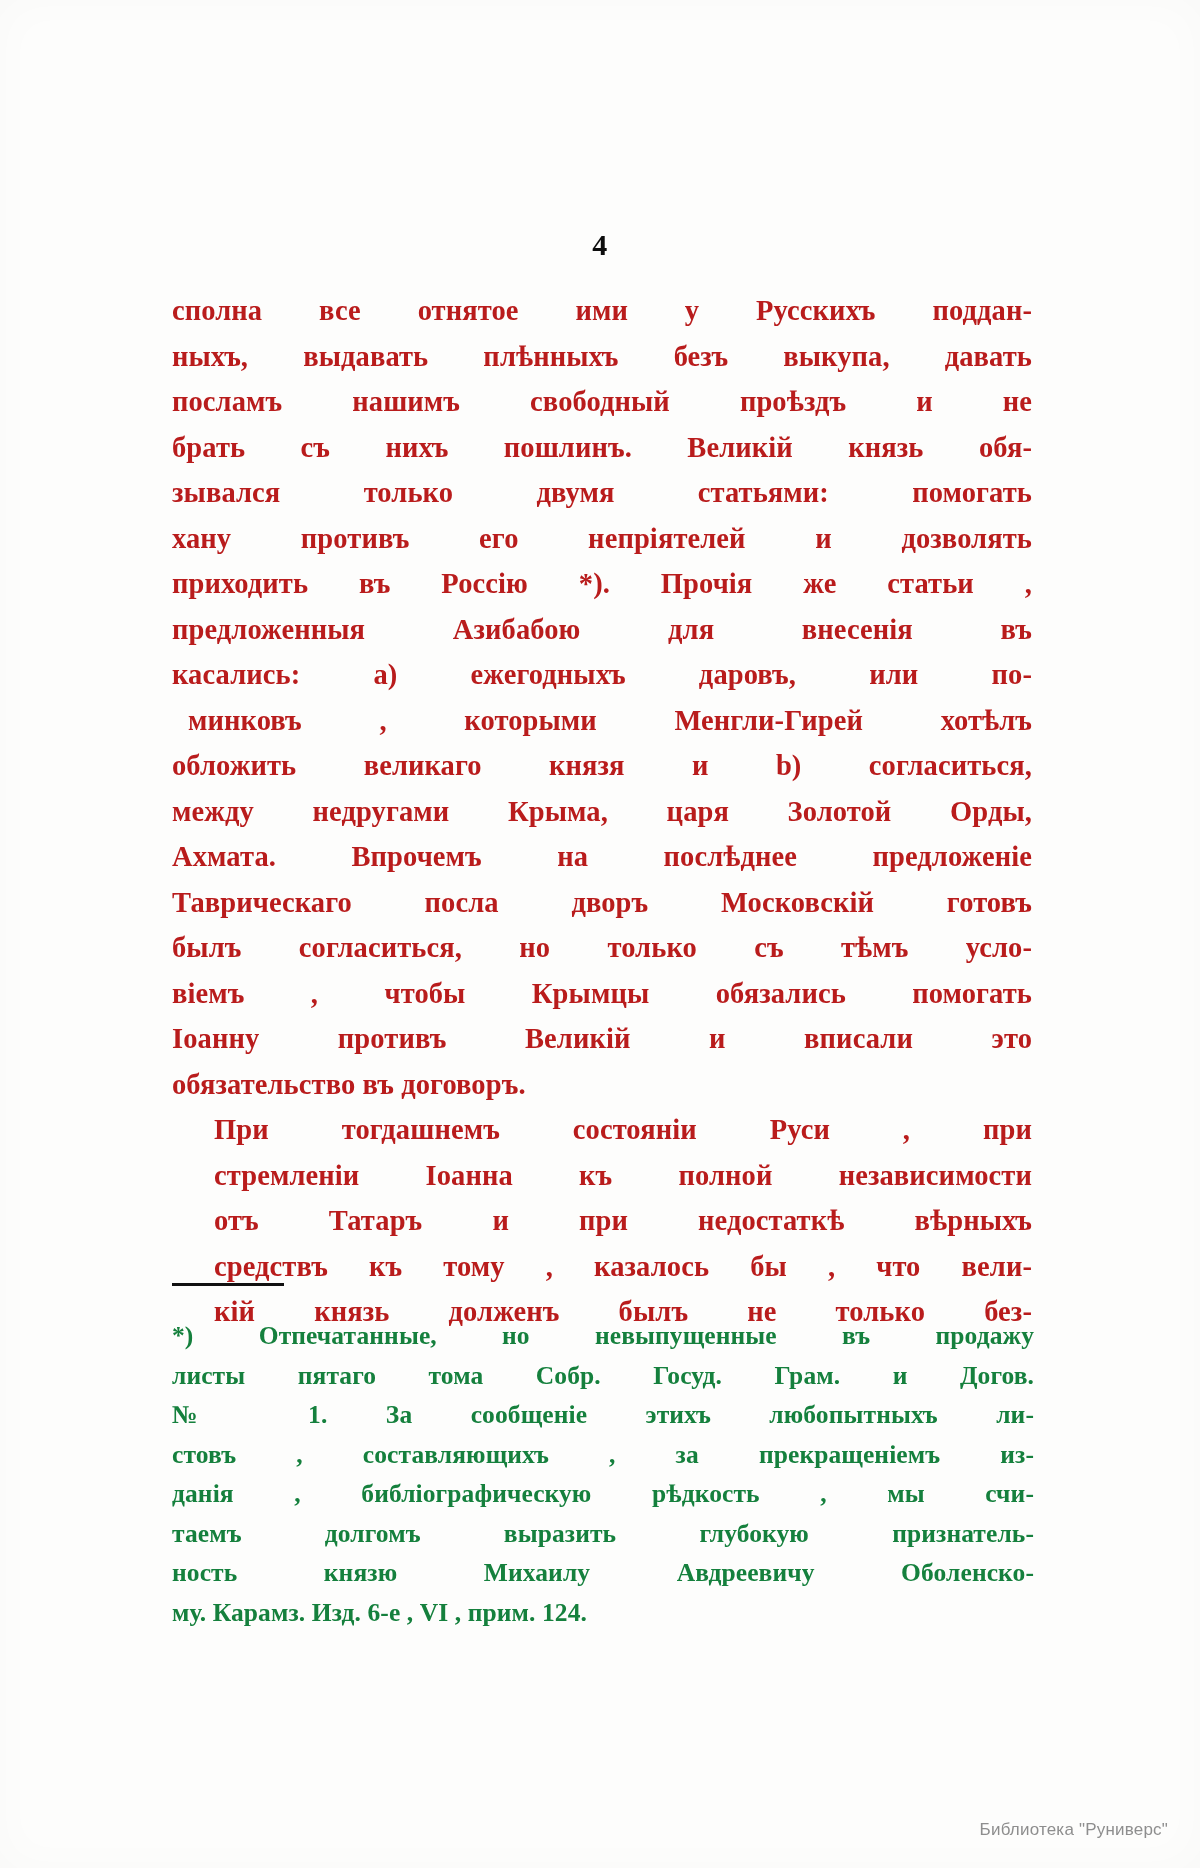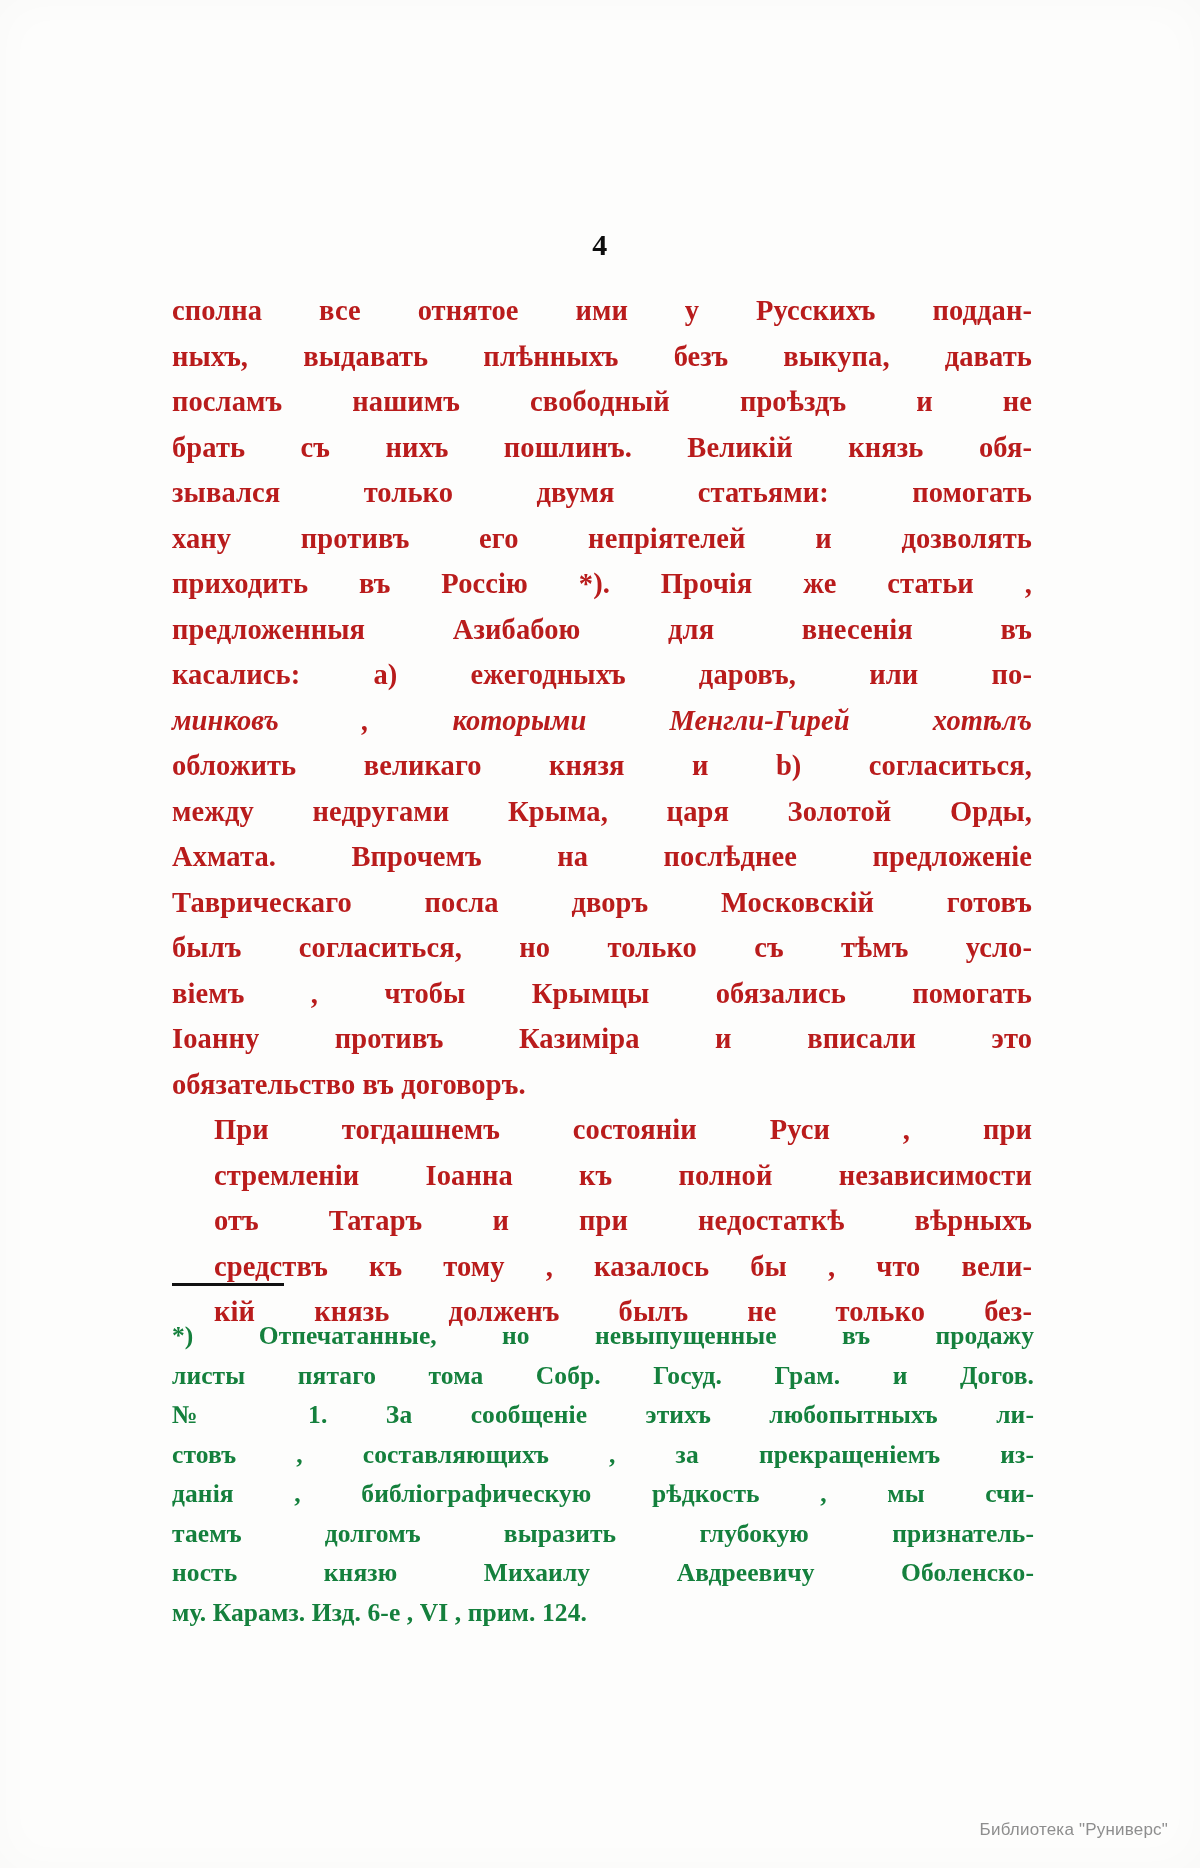--- a/index.html
+++ b/index.html
@@ -62,21 +62,21 @@
     text-align: justify;
     text-align-last: justify;
     white-space: nowrap;
   }
 
   .body-text .line.last {
     text-align-last: justify;
   }
 
   .italic {
-    font-style: italic;
+    margin-left: 16px;
   }
 
   .footnote-rule {
     position: absolute;
     left: 172px;
     top: 1283px;
     width: 112px;
     height: 3px;
     background: #111111;
   }
@@ -146,21 +146,21 @@
       <span class="line">приходить въ Россію *). Прочія же статьи ,</span>
       <span class="line">предложенныя Азибабою для внесенія въ</span>
       <span class="line">касались: a) ежегодныхъ даровъ, или по-</span>
       <span class="line italic">минковъ , которыми Менгли-Гирей хотѣлъ</span>
       <span class="line">обложить великаго князя и b) согласиться,</span>
       <span class="line">между недругами Крыма, царя Золотой Орды,</span>
       <span class="line">Ахмата. Впрочемъ на послѣднее предложеніе</span>
       <span class="line">Таврическаго посла дворъ Московскій готовъ</span>
       <span class="line">былъ согласиться, но только съ тѣмъ усло-</span>
       <span class="line">віемъ , чтобы Крымцы обязались помогать</span>
-      <span class="line">Іоанну противъ Казиміра и вписали это</span>
+      <span class="line">Іоанну противъ Великій и вписали это</span>
       <span class="line last" style="text-align-last:left">обязательство въ договоръ.</span>
     </p>
 
     <p class="indent">
       <span class="line" style="text-indent:42px">При тогдашнемъ состояніи Руси , при</span>
       <span class="line">стремленіи Іоанна къ полной независимости</span>
       <span class="line">отъ Татаръ и при недостаткѣ вѣрныхъ</span>
       <span class="line">средствъ къ тому , казалось бы , что вели-</span>
       <span class="line">кій князь долженъ былъ не только без-</span>
     </p>

